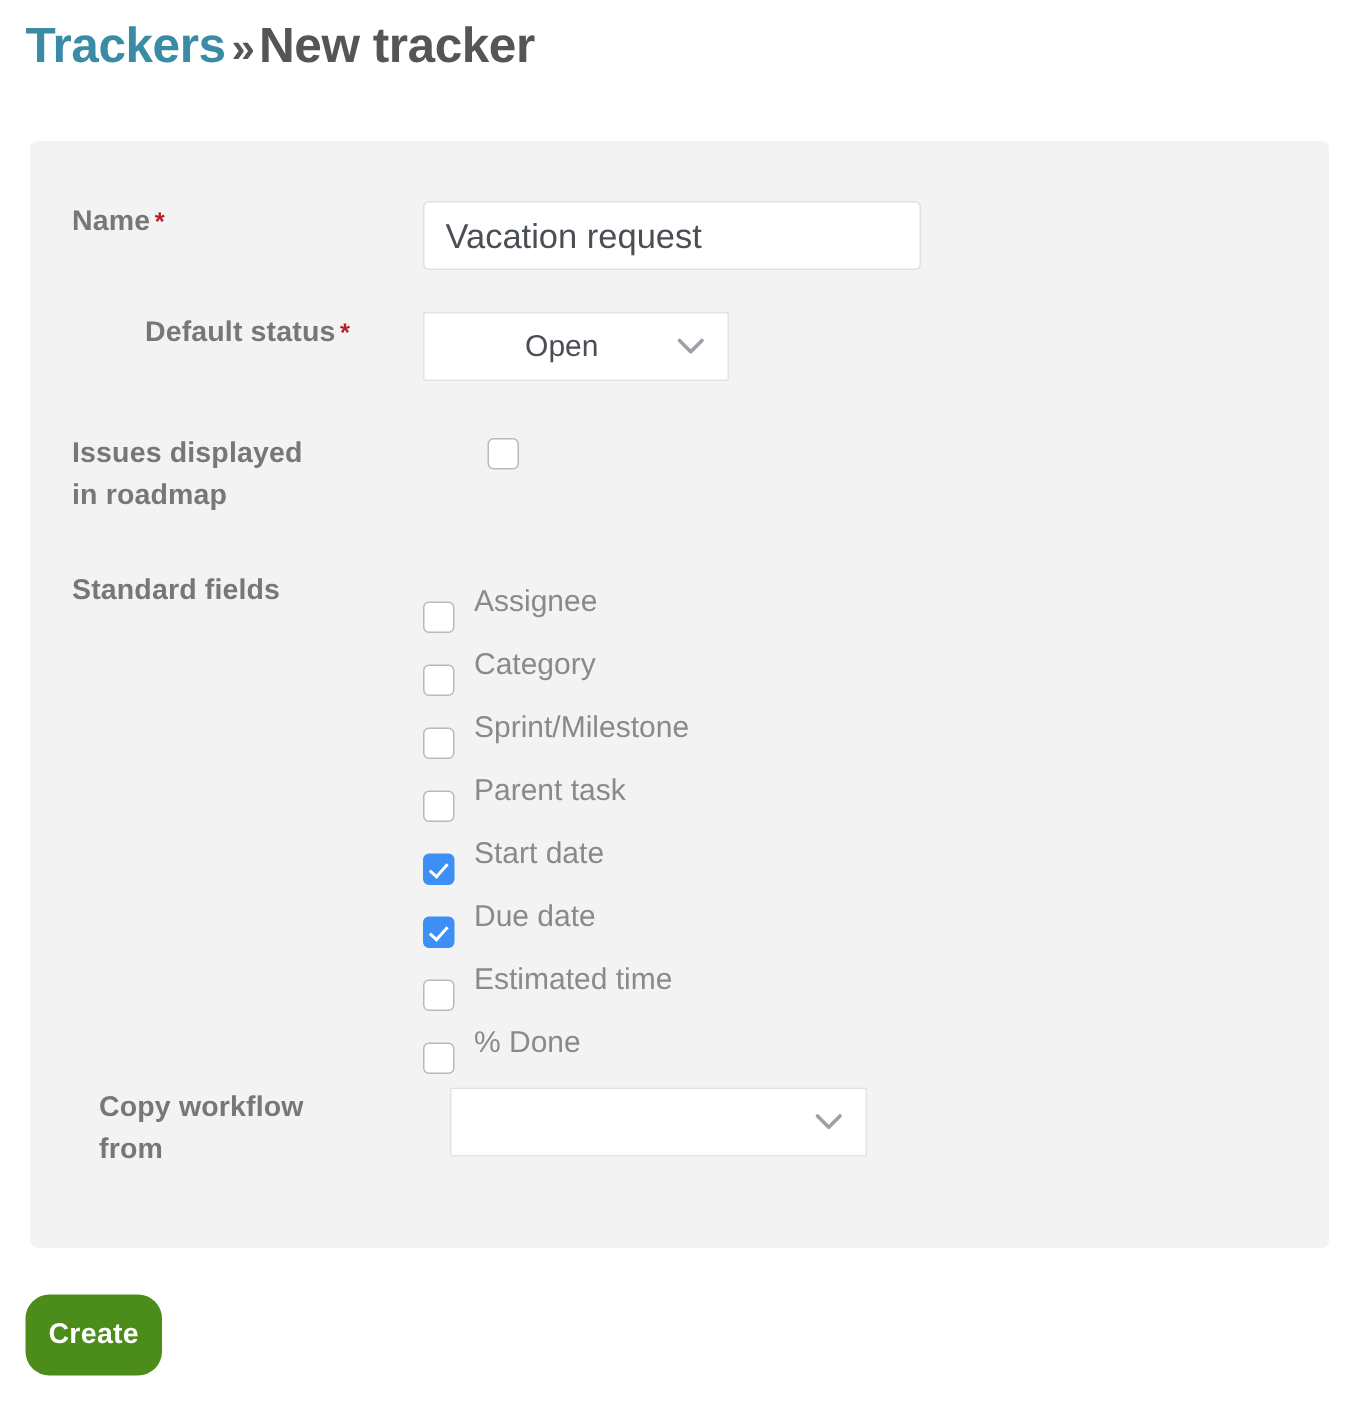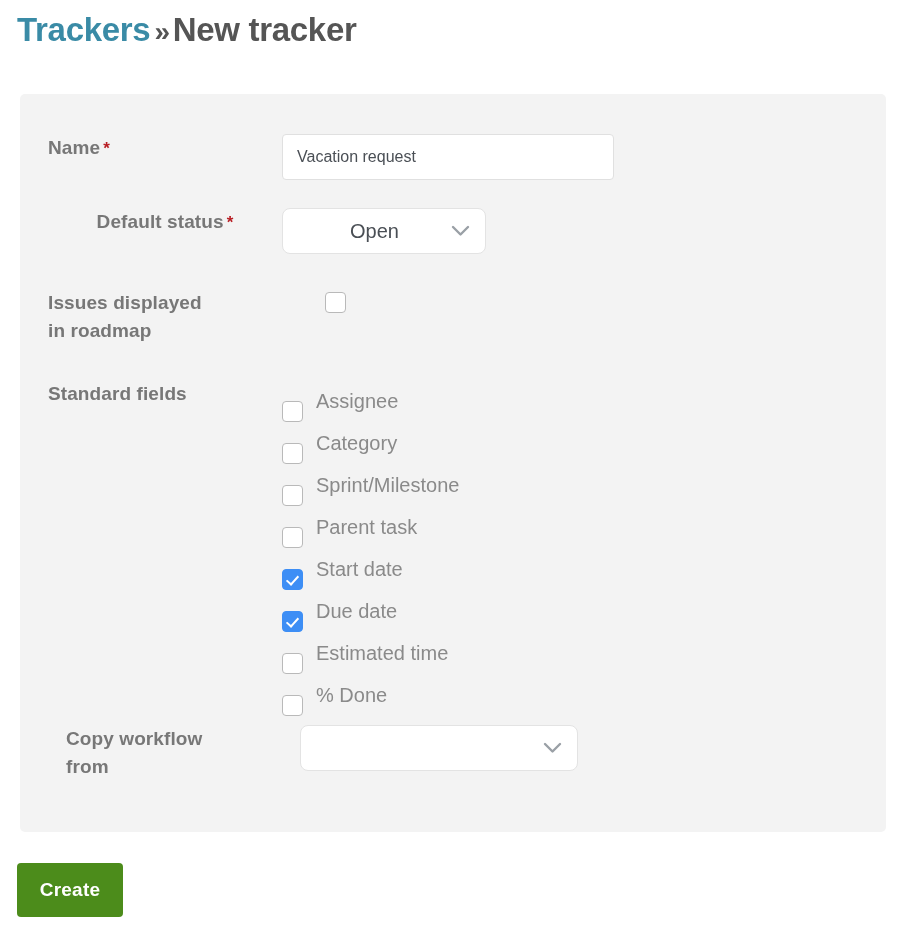--- a/index.html
+++ b/index.html
@@ -78,32 +78,32 @@
 
   
   .text-input {
     width: 332px;
     height: 46px;
     box-sizing: border-box;
     border: 1px solid #e0e0e0;
     border-radius: 4px;
     background: #ffffff;
     font-family: "Liberation Sans", sans-serif;
-    font-size: 16px;
+    font-size: 23px;
     color: #4a4f55;
     padding: 0 14px;
     outline: none;
   }
 
   
   .select-box {
     position: relative;
     box-sizing: border-box;
     border: 1px solid #e3e3e3;
-    border-radius: 8px;
+    border-radius: 0;
     background: #ffffff;
     height: 46px;
     display: flex;
     align-items: center;
     cursor: pointer;
   }
   .select-status { width: 204px; }
   .select-workflow { width: 278px; }
   .select-value {
     font-size: 20px;
@@ -164,25 +164,25 @@
     margin-left: 13px;
     line-height: 42px;
     white-space: nowrap;
   }
 
   
   .create-btn {
     position: absolute;
     left: 17px;
     top: 863px;
-    width: 106px;
+    width: 91px;
     height: 54px;
     background: #4c8c1b;
     border: none;
-    border-radius: 4px;
+    border-radius: 16px;
     color: #ffffff;
     font-family: "Liberation Sans", sans-serif;
     font-size: 19px;
     font-weight: bold;
     letter-spacing: 0.2px;
     cursor: pointer;
   }
 </style>
 </head>
 <body>

